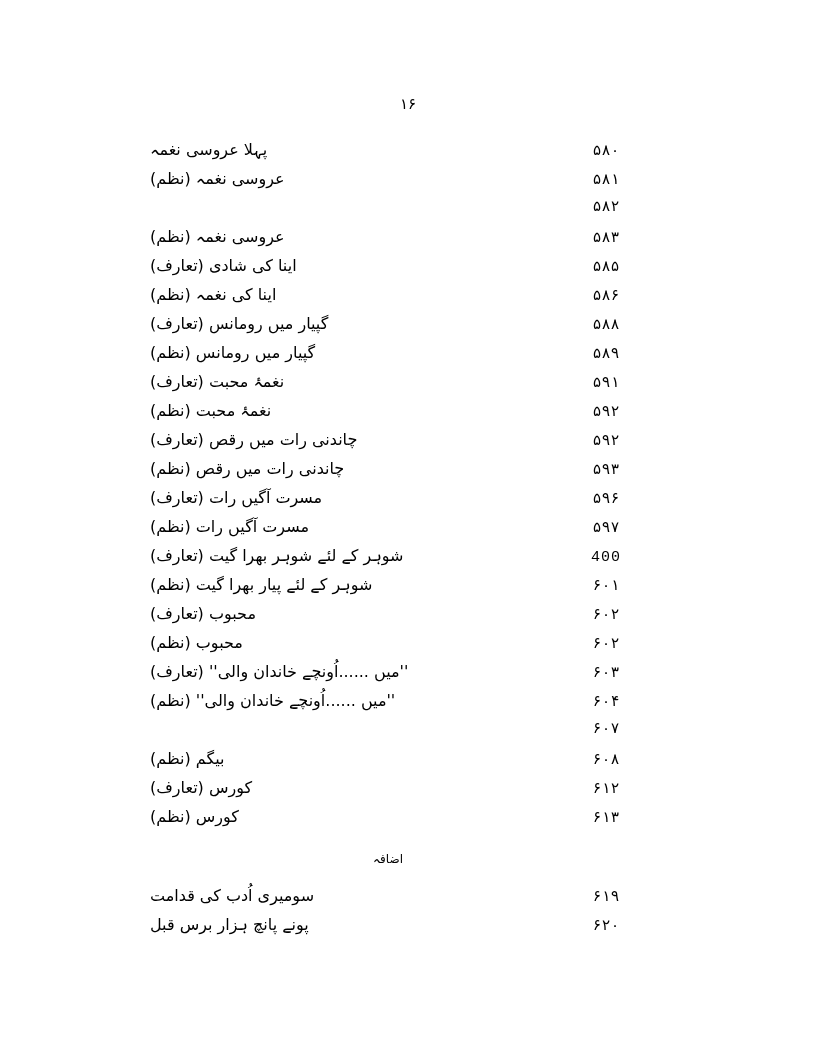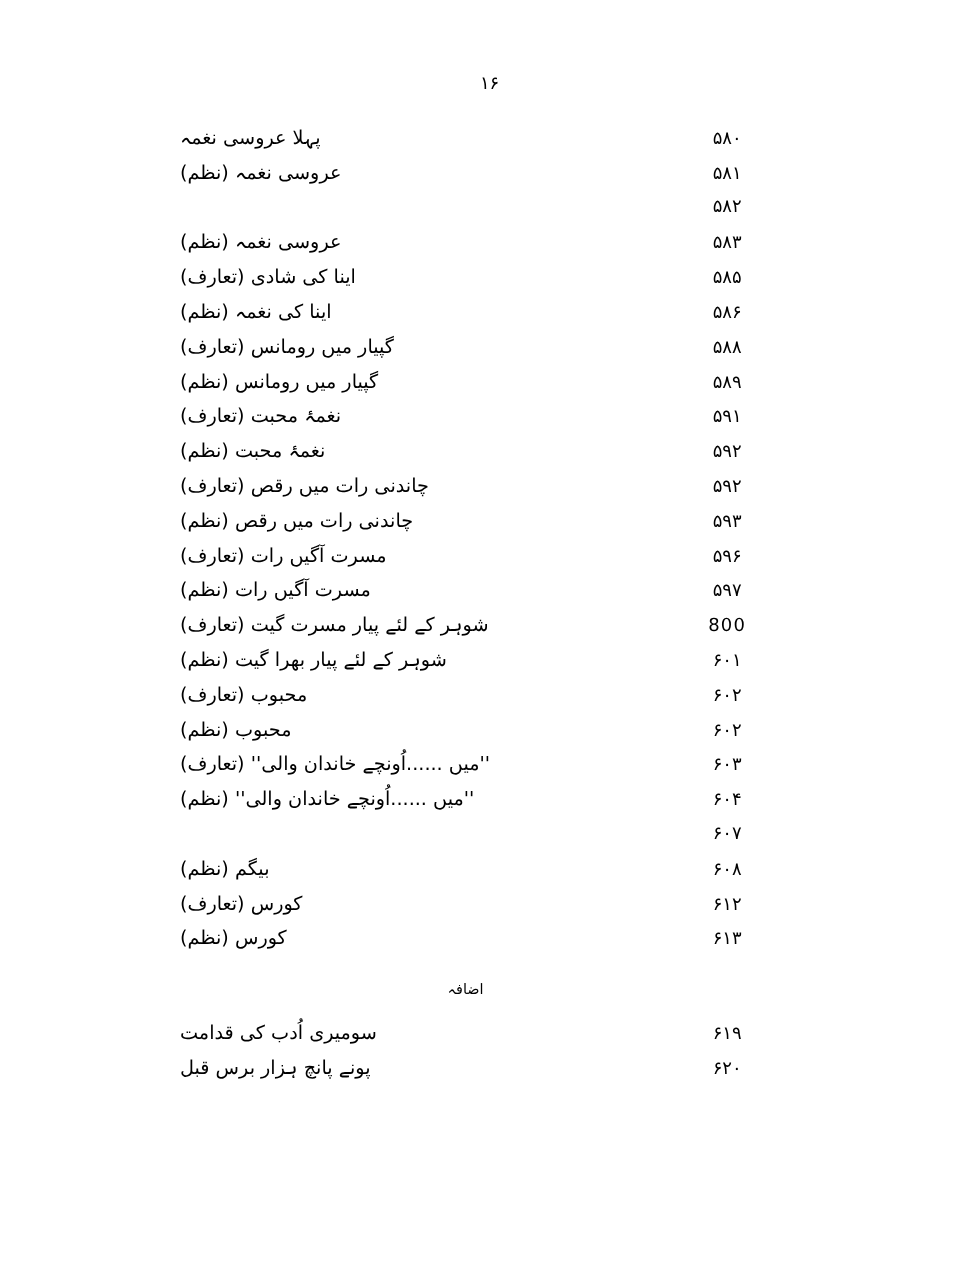--- a/index.html
+++ b/index.html
@@ -13,21 +13,21 @@
     font-family: "DejaVu Sans", sans-serif;
     color: #000000;
     position: relative;
     overflow: hidden;
   }
   .page {
     width: 816px;
     height: 1056px;
     position: relative;
     box-sizing: border-box;
-    padding: 60px 150px 40px 150px;
+    padding: 95px 150px 40px 150px;
   }
   .page-number {
     text-align: center;
     font-size: 15px;
     letter-spacing: 0.5px;
     margin: 0 0 22px 0;
     direction: rtl;
   }
   .toc {
     display: block;
@@ -52,20 +52,21 @@
     font-family: "DejaVu Sans", sans-serif;
   }
   .toc-page {
     flex: 0 0 auto;
     width: 120px;
     text-align: center;
     direction: rtl;
     font-size: 15px;
     line-height: 29px;
     letter-spacing: 1px;
+    font-family: Liberation Mono, monospace;
   }
   .section-heading {
     height: 40px;
     display: flex;
     align-items: center;
     justify-content: center;
     direction: rtl;
     font-size: 12px;
     margin-top: 8px;
     margin-bottom: 2px;
@@ -135,22 +136,22 @@
     </div>
     <div class="toc-row">
       <span class="toc-page">۵۹۶</span>
       <span class="toc-title">مسرت آگیں رات (تعارف)</span>
     </div>
     <div class="toc-row">
       <span class="toc-page">۵۹۷</span>
       <span class="toc-title">مسرت آگیں رات (نظم)</span>
     </div>
     <div class="toc-row">
-      <span class="toc-page">800</span>
-      <span class="toc-title">شوہر کے لئے پیار مسرت گیت (تعارف)</span>
+      <span class="toc-page">400</span>
+      <span class="toc-title">شوہر کے لئے شوہر بھرا گیت (تعارف)</span>
     </div>
     <div class="toc-row">
       <span class="toc-page">۶۰۱</span>
       <span class="toc-title">شوہر کے لئے پیار بھرا گیت (نظم)</span>
     </div>
     <div class="toc-row">
       <span class="toc-page">۶۰۲</span>
       <span class="toc-title">محبوب (تعارف)</span>
     </div>
     <div class="toc-row">

